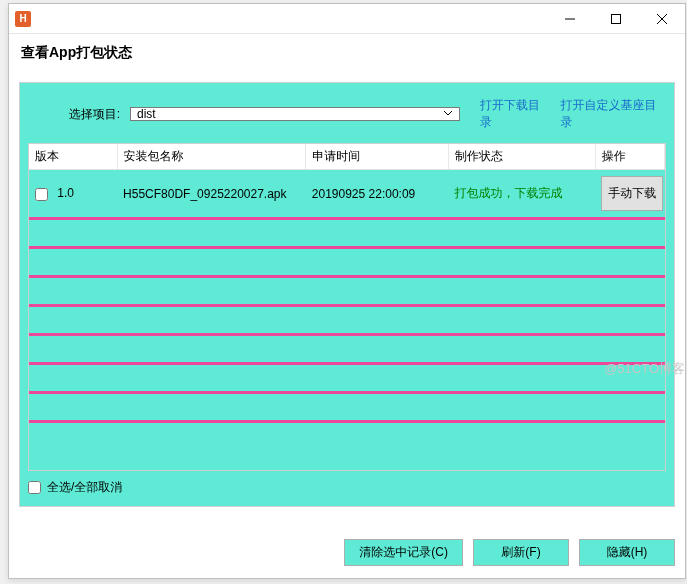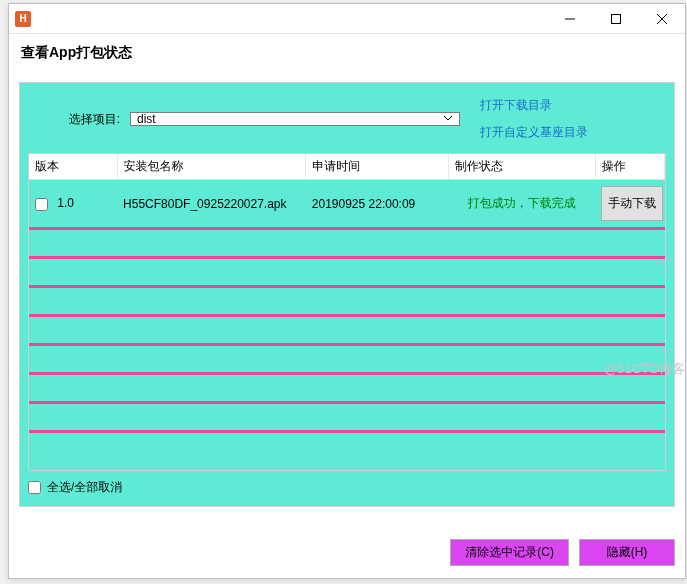--- a/index.html
+++ b/index.html
@@ -85,21 +85,20 @@
       display: flex;
       align-items: center;
       justify-content: space-between;
       background: #fff;
     }
     .select .chev svg { width: 10px; height: 10px; }
     .link-group {
       display: flex;
       gap: 10px;
       margin-left: 14px;
-      flex-direction: column;
     }
     .link {
       color: #1a6bcc;
       cursor: pointer;
     }
     .table-wrap {
       flex: 1;
       margin: 0 8px;
       border: 1px solid #cfcfcf;
     }
@@ -124,42 +123,42 @@
       overflow: hidden;
       white-space: nowrap;
     }
     tr.empty td { height: 29px; border-right: none; }
     input[type="checkbox"] {
       width: 13px;
       height: 13px;
       vertical-align: middle;
       margin-right: 6px;
     }
-    .status-success { color: #008000; text-align: center; }
+    .status-success { color: #008000; }
     .small-btn {
       background: #e1e1e1;
       border: 1px solid #adadad;
       padding: 8px 6px;
       cursor: pointer;
       font-size: 12px;
       font-family: inherit;
     }
     .select-all {
       padding: 8px 8px 2px 8px;
       display: flex;
       align-items: center;
     }
     .footer {
       display: flex;
       justify-content: flex-end;
       padding: 8px 10px 12px 10px;
       gap: 10px;
     }
     .btn {
-      background: #d946ef;
+      background: #5eead4;
       border: 1px solid #adadad;
       padding: 4px 14px;
       cursor: pointer;
       font-size: 12px;
       font-family: inherit;
       min-width: 96px;
     }
     .watermark {
       position: fixed;
       right: 2px;
@@ -272,17 +271,18 @@
     </div>
 
     <div class="select-all">
       <input type="checkbox" style="">
       <span>全选/全部取消</span>
     </div>
   </div>
 
   <div class="footer">
     <button class="btn">清除选中记录(C)</button>
+    <button class="btn">刷新(F)</button>
     <button class="btn">隐藏(H)</button>
   </div>
 </div>
 
 <div class="watermark">@51CTO博客</div>
 
 </body></html>

